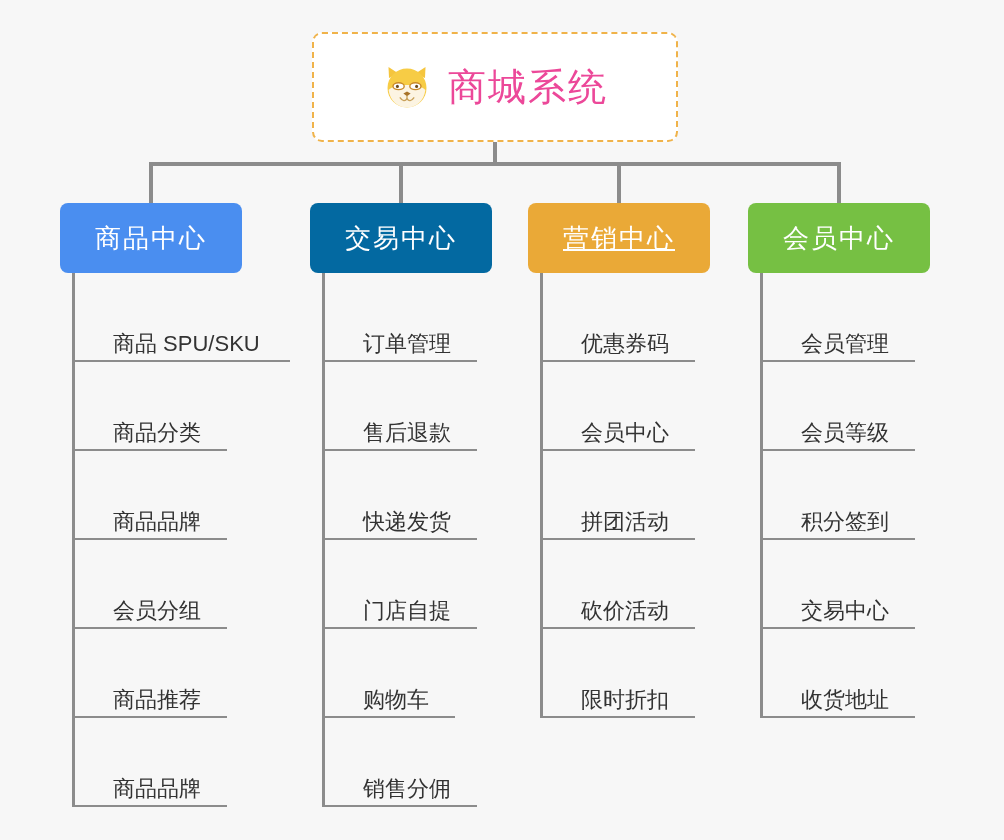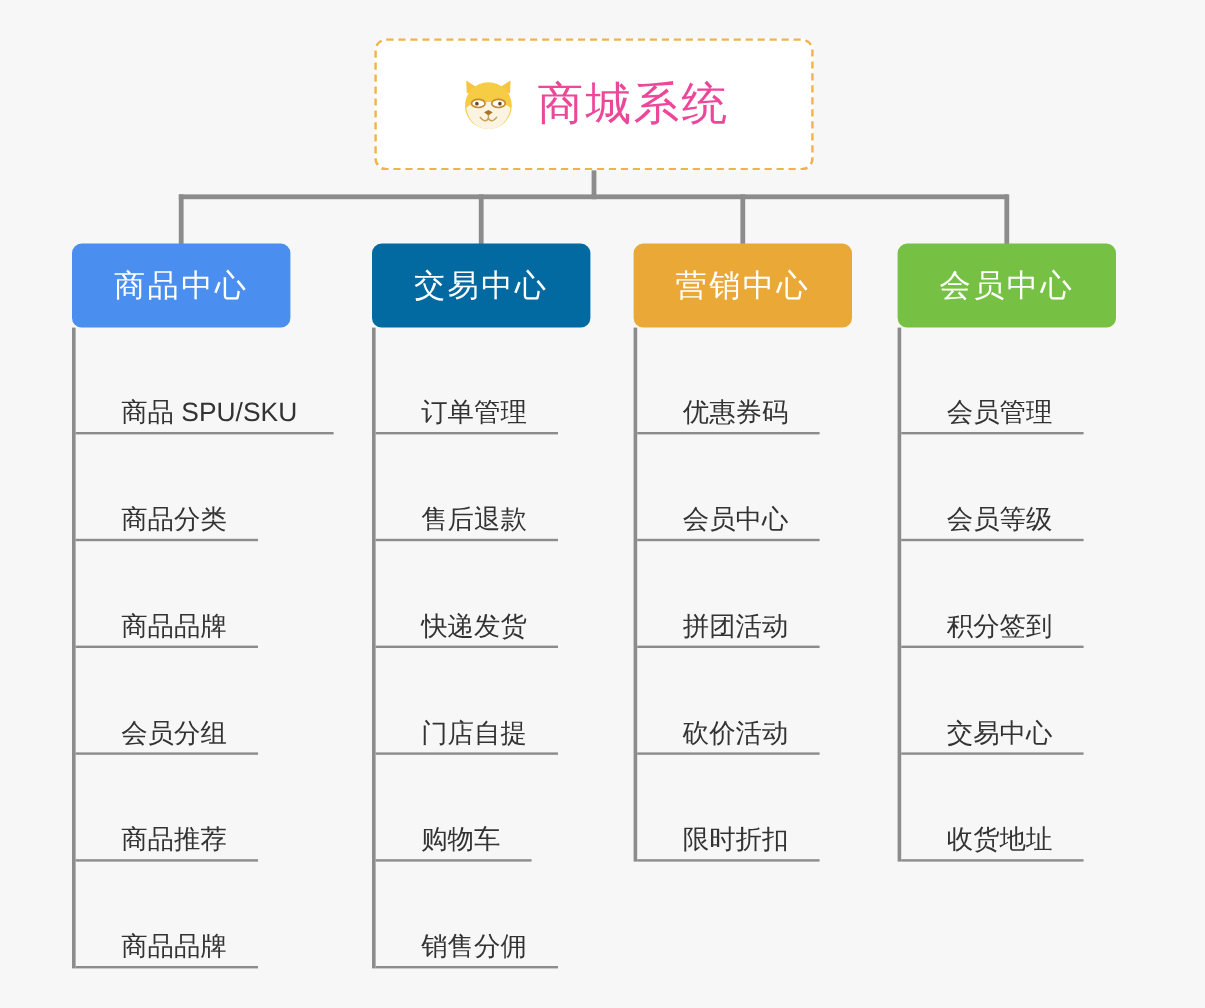--- a/index.html
+++ b/index.html
@@ -76,20 +76,21 @@
     justify-content: center;
     color: #ffffff;
     font-size: 26px;
     letter-spacing: 2px;
     white-space: nowrap;
   }
 
   
   .leaves {
     position: relative;
+    margin-left: 12px;
     padding-left: 0;
     border-left: 3px solid #8c8c8c;
     text-align: right;
   }
   .leaf {
     position: relative;
     height: 89px;
     box-sizing: border-box;
     display: flex;
     align-items: flex-end;
@@ -207,21 +208,21 @@
         <span class="leaf-underline" style="width:130px;"></span>
       </div>
       <div class="leaf">
         <span class="leaf-label">销售分佣</span>
         <span class="leaf-underline" style="width:152px;"></span>
       </div>
     </div>
   </div>
 
   <div class="column" style="left:528px; width:240px;">
-    <div class="cat-header" style="width:182px; background:#eaa937;">
+    <div class="cat-header" style="width:182px; background:#eaa937;text-decoration:underline;">
       <span>营销中心</span>
     </div>
     <div class="leaves">
       <div class="leaf">
         <span class="leaf-label">优惠券码</span>
         <span class="leaf-underline" style="width:152px;"></span>
       </div>
       <div class="leaf">
         <span class="leaf-label">会员中心</span>
         <span class="leaf-underline" style="width:152px;"></span>

